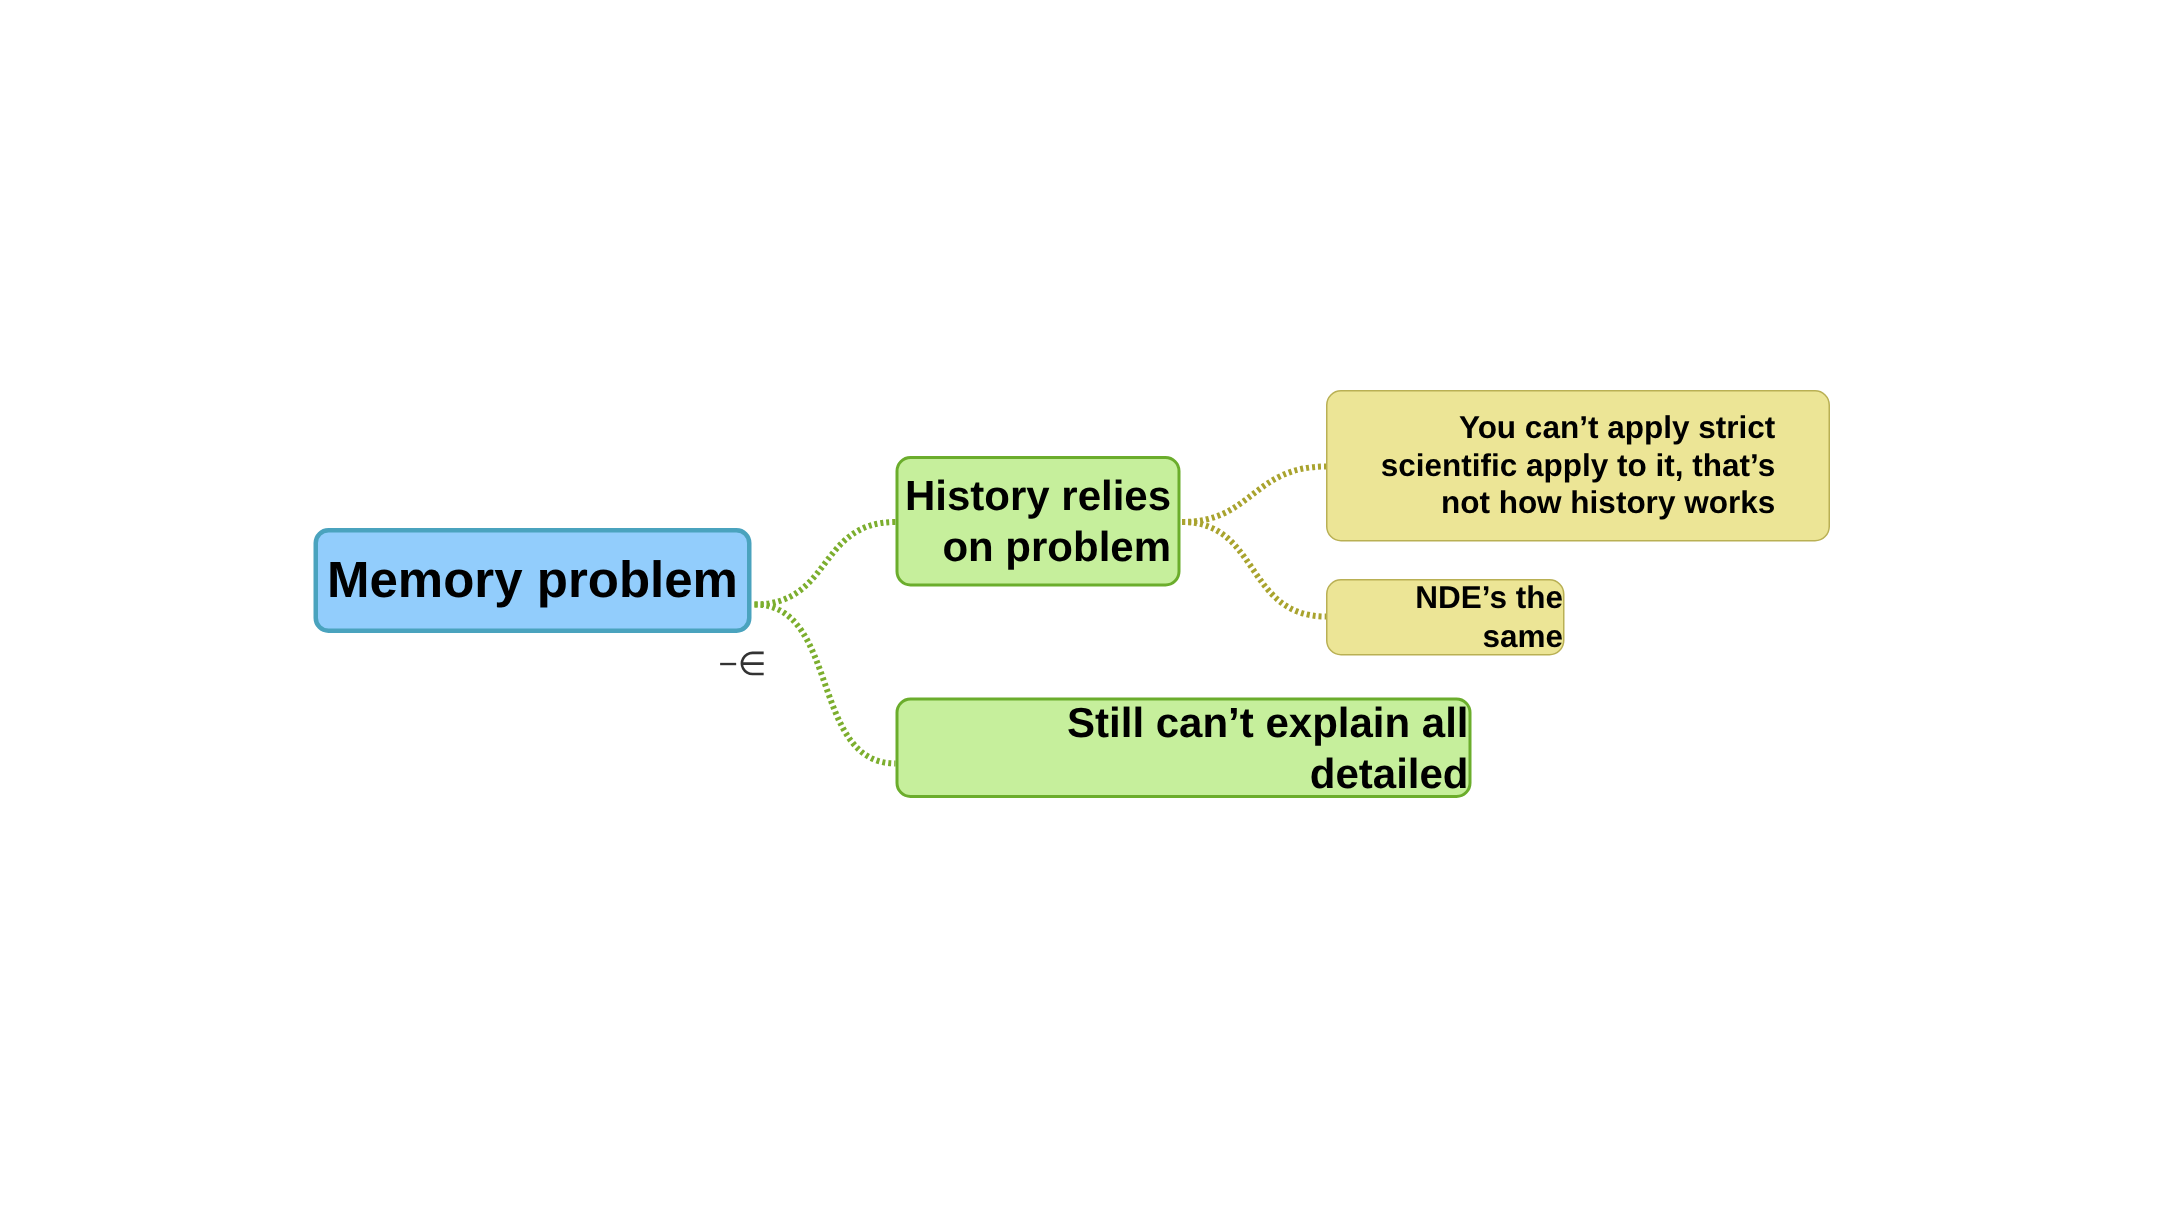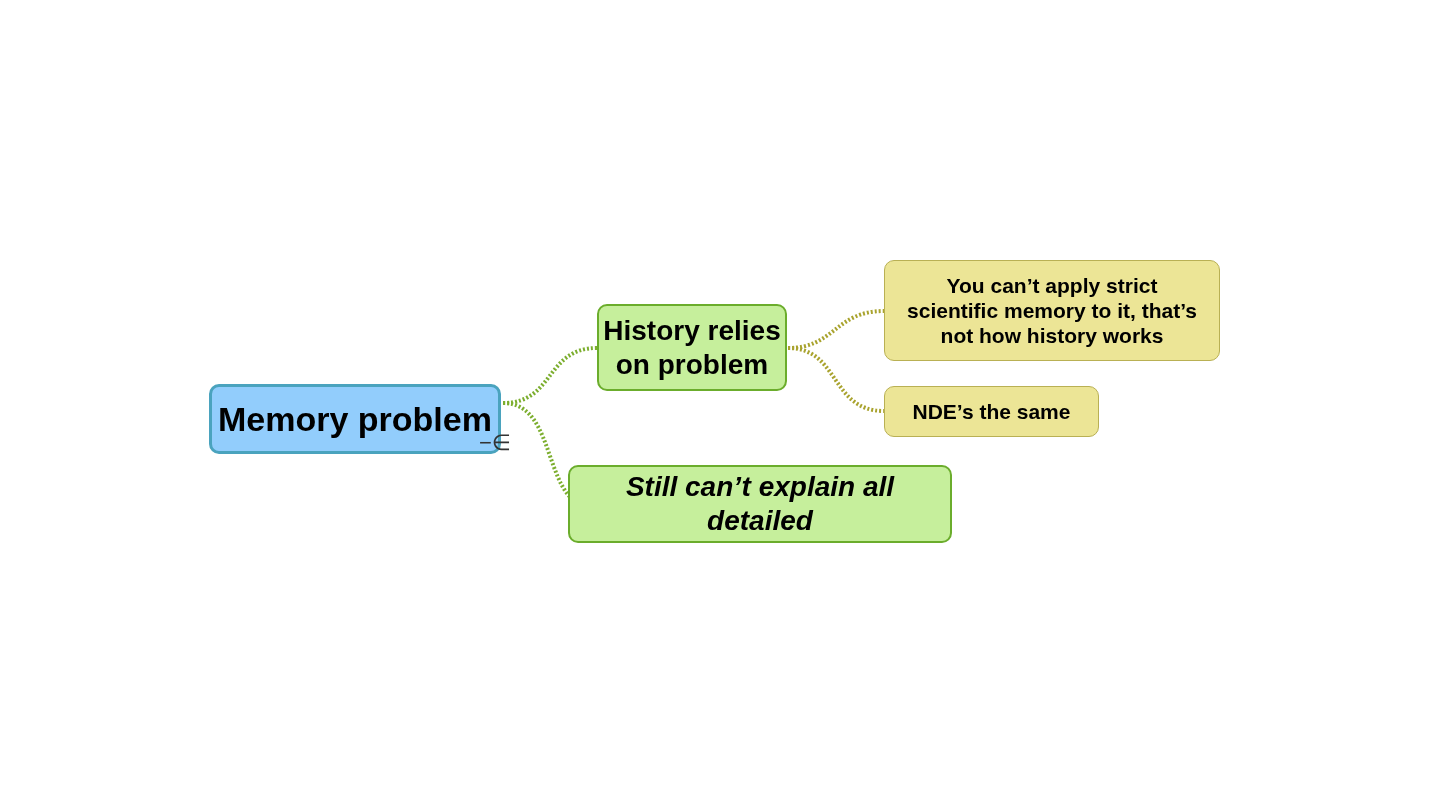--- a/index.html
+++ b/index.html
@@ -1,28 +1,28 @@
 <!DOCTYPE html>
 <html><head>
   <meta charset="utf-8">
   <style>
     html, body { margin: 0; padding: 0; }
     body { width: 1440px; height: 810px; background: #ffffff; position: relative; overflow: hidden;
            font-family: "Liberation Sans", sans-serif; }
     svg.links { position: absolute; left: 0; top: 0; width: 1440px; height: 810px; }
     .node { position: absolute; box-sizing: border-box; display: flex; align-items: center; justify-content: center;
-            text-align: center; font-weight: bold; color: #000; border-radius: 10px; line-height: 1.2; }
-    .root { left: 209px; top: 384px; width: 292px; height: 70px; background: #92cdfc; border: 3px solid #4aa3be;
+            text-align: right; font-weight: bold; color: #000; border-radius: 10px; line-height: 1.2; }
+    .root { left: 209px; top: 352px; width: 292px; height: 70px; background: #92cdfc; border: 3px solid #4aa3be;
             font-size: 34px; }
     .l1 { background: #c6ef9c; border: 2px solid #6bad2c; font-size: 28px; }
     .n-history { left: 597px; top: 304px; width: 190px; height: 87px; }
-    .n-still { left: 568px; top: 465px; width: 384px; height: 78px; font-style: italic; }
+    .n-still { left: 597px; top: 465px; width: 384px; height: 67px; }
     .l2 { background: #ece596; border: 1.5px solid #b9b054; font-size: 21px; }
     .n-strict { left: 884px; top: 260px; width: 336px; height: 101px; }
-    .n-nde { left: 884px; top: 386px; width: 215px; height: 51px; }
+    .n-nde { left: 884px; top: 386px; width: 159px; height: 51px; }
     .collapse { position: absolute; left: 479px; top: 432px; font-size: 22px; color: #333; line-height: 1; }
   </style>
 </head>
 <body>
 
 <svg class="links">
   <path d="M503,403 C555,403 545,348 597,348" stroke="#7cae2e" stroke-width="4" stroke-dasharray="2,2" fill="none"></path>
   <path d="M503,403 C560,403 540,509 597,509" stroke="#7cae2e" stroke-width="4" stroke-dasharray="2,2" fill="none"></path>
   <path d="M788,348 C835,348 835,311 884,311" stroke="#a9a32e" stroke-width="4" stroke-dasharray="2,2" fill="none"></path>
   <path d="M788,348 C840,348 830,411 884,411" stroke="#a9a32e" stroke-width="4" stroke-dasharray="2,2" fill="none"></path>
@@ -42,20 +42,20 @@
 
 <div class="node l1 n-still">
   <div>
     <div>Still can’t explain all detailed</div>
   </div>
 </div>
 
 <div class="node l2 n-strict">
   <div>
     <div>You can’t apply strict</div>
-    <div>scientific memory to it, that’s</div>
+    <div>scientific apply to it, that’s</div>
     <div>not how history works</div>
   </div>
 </div>
 
 <div class="node l2 n-nde">
   <div>NDE’s the same</div>
 </div>
 
 </body></html>

